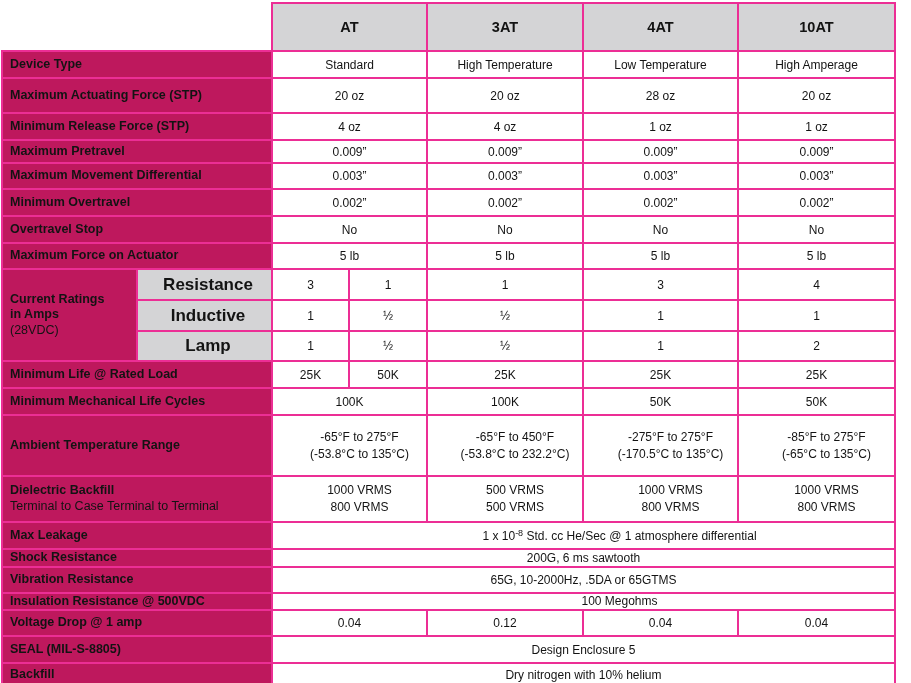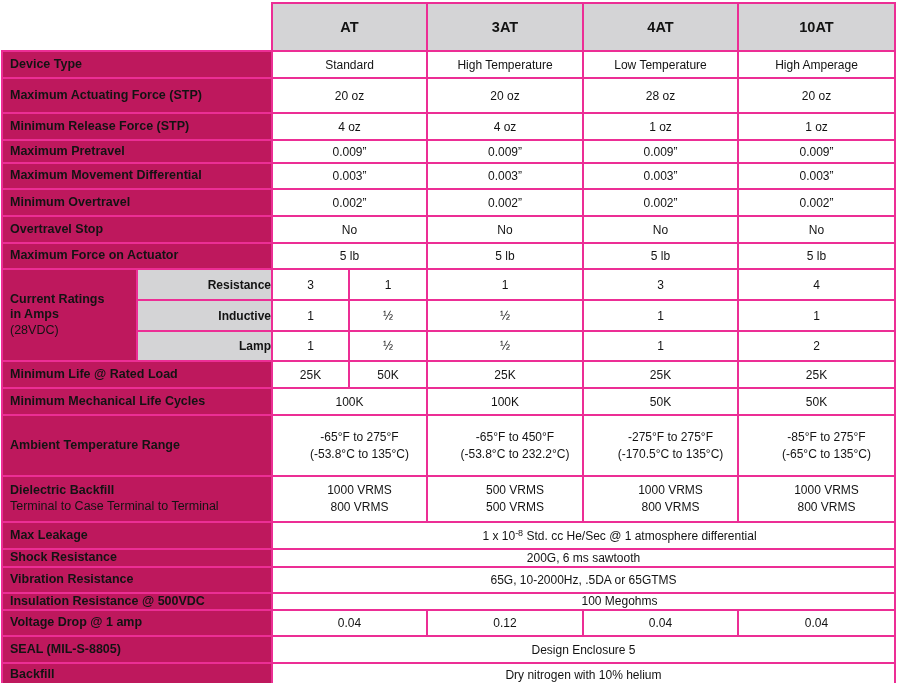--- a/index.html
+++ b/index.html
@@ -2,21 +2,21 @@
 <html><head>
 <meta charset="utf-8">
 <style>
   html,body{margin:0;padding:0;background:#ffffff;}
   body{width:911px;height:683px;font-family:"Liberation Sans",sans-serif;color:#131313;overflow:hidden;}
   table.spec{border-collapse:collapse;table-layout:fixed;margin:2px 0 0 1px;}
   td,th{border:2px solid #ec2e95;padding:0;overflow:hidden;}
   th.colhead{background:#d4d4d6;font-size:14.5px;font-weight:bold;text-align:center;}
   td.blank{border-top:none;border-left:none;background:#ffffff;}
   td.label{background:#be185d;font-weight:bold;font-size:12.5px;text-align:left;padding-left:7px;line-height:1.25;}
-  td.sublabel{background:#d4d4d6;font-weight:bold;font-size:12px;text-align:right;padding-left:7px;}
+  td.sublabel{background:#d4d4d6;font-weight:bold;font-size:17px;text-align:center;padding-left:7px;}
   td.value{background:#ffffff;font-size:12px;text-align:center;font-weight:normal;}
   .reg{font-weight:normal;}
   .twoline{line-height:1.38;font-size:11.8px;padding-left:20px;}
   td.shift{padding-left:72px;}
   tr.bottomrow td{border-bottom:6px solid #d946ef;}
   .sup{font-size:9px;vertical-align:4px;}
 </style>
 </head>
 <body>
 

